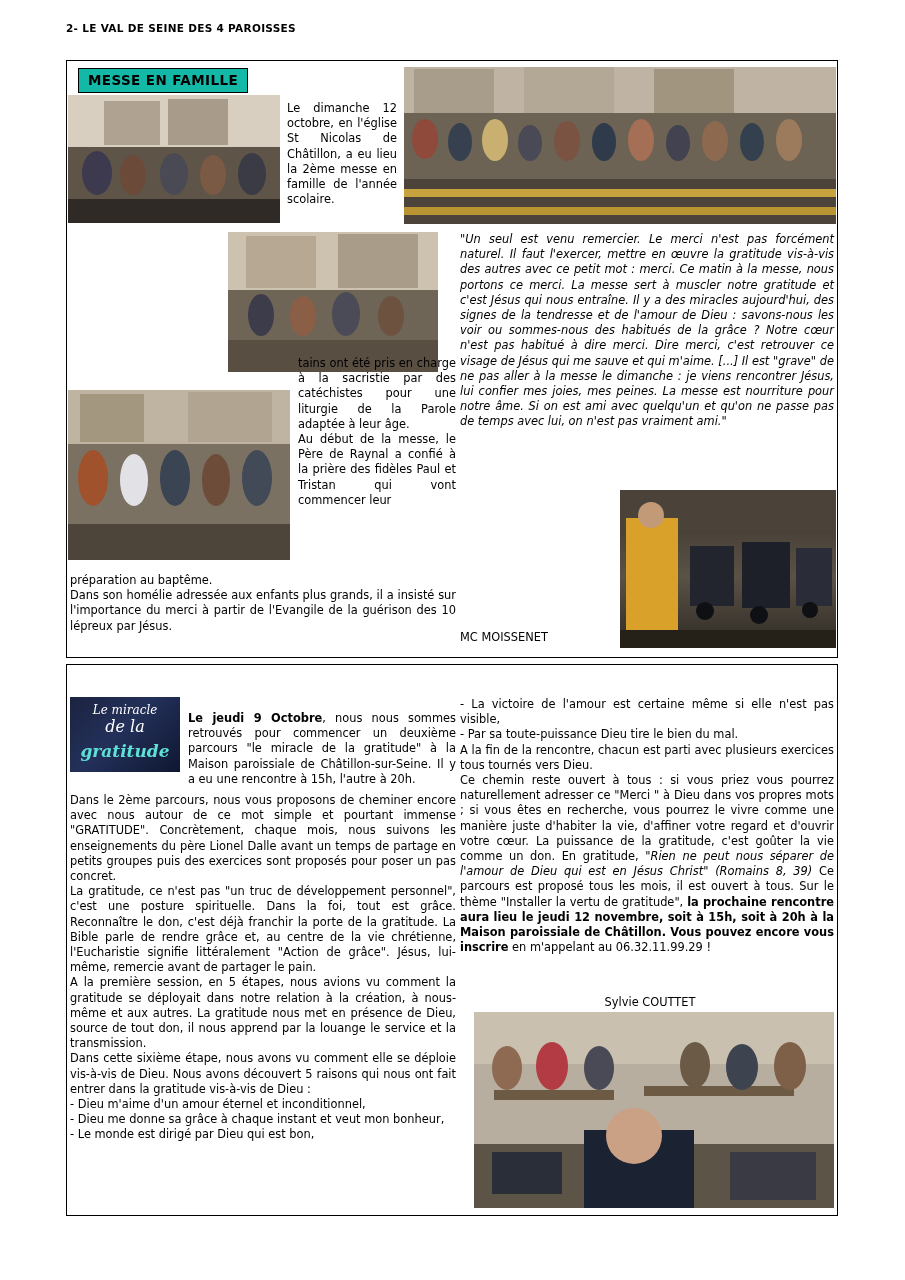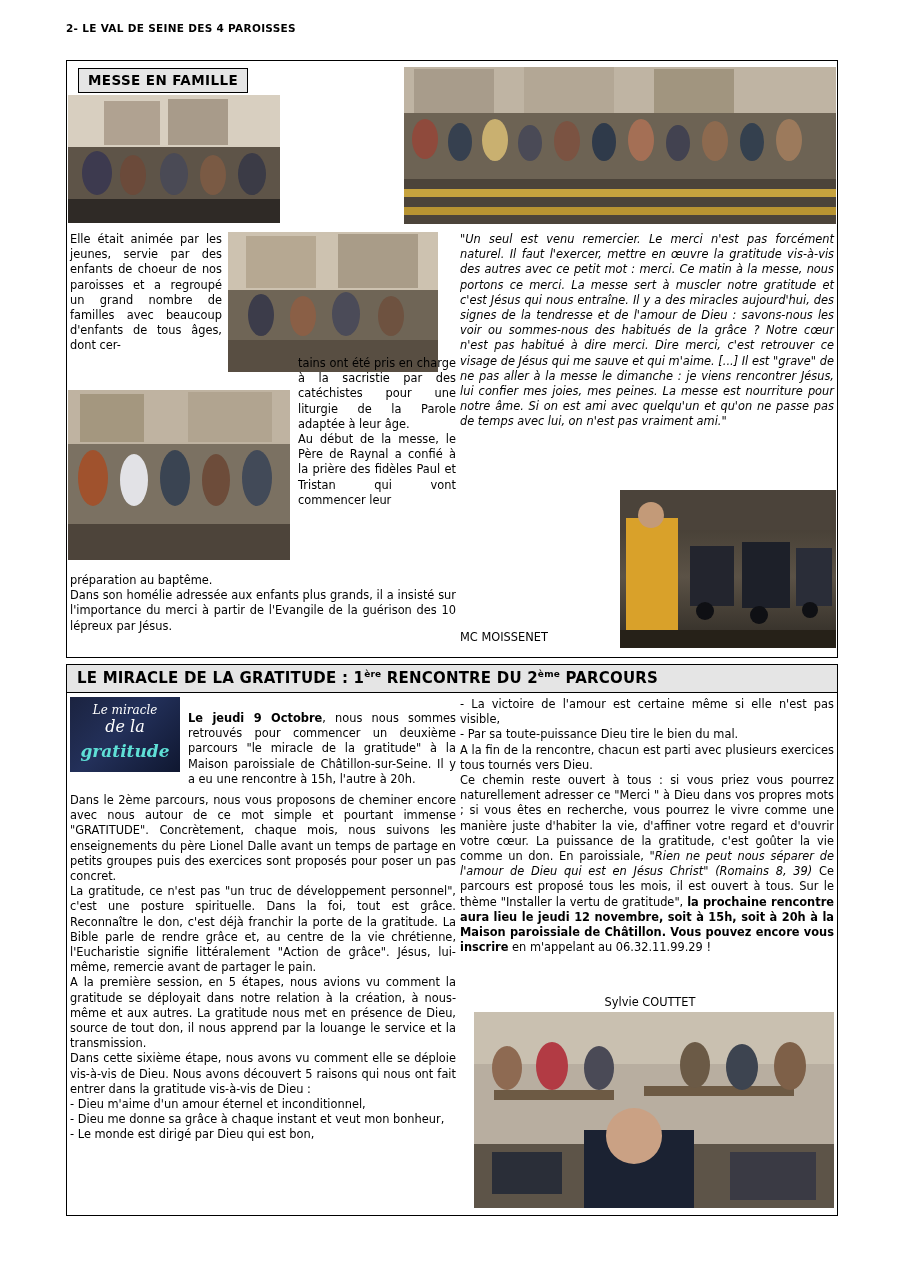--- a/index.html
+++ b/index.html
@@ -46,21 +46,21 @@
   #section-gratitude {
     left: 66px;
     top: 664px;
     width: 772px;
     height: 552px;
   }
 
   .section-title {
     position: absolute;
     border: 1.5px solid #000;
-    background: #e5e5e5;
+    background: #14b8a6;
     font-weight: bold;
     font-family: "DejaVu Sans", sans-serif;
     box-sizing: border-box;
     white-space: nowrap;
   }
   #title-messe {
     left: 78px;
     top: 68px;
     padding: 3px 9px 4px 9px;
     font-size: 13.5px;
@@ -256,32 +256,29 @@
     <div class="blob" style="left:18px;top:12px;width:26px;height:26px;background:#c39a78"></div>
     <div class="rect" style="left:70px;top:56px;width:44px;height:60px;background:#23252e"></div>
     <div class="rect" style="left:122px;top:52px;width:48px;height:66px;background:#1d2029"></div>
     <div class="rect" style="left:176px;top:58px;width:36px;height:58px;background:#2a2d38"></div>
     <div class="blob" style="left:76px;top:112px;width:18px;height:18px;background:#0f1014"></div>
     <div class="blob" style="left:130px;top:116px;width:18px;height:18px;background:#0f1014"></div>
     <div class="blob" style="left:182px;top:112px;width:16px;height:16px;background:#0f1014"></div>
     <div class="rect" style="left:0;top:140px;width:100%;height:18px;background:#262118"></div>
   </div>
 
-  <div class="txt" id="messe-p2">Elle était animée par les jeunes, servie par des enfants de choeur de nos paroisses et a regroupé un grand nombre de familles avec beaucoup d'enfants de tous âges, dont cer-</div>
+  <div class="txt" id="messe-p1">Le dimanche 12 octobre, en l'église St Nicolas de Châtillon, a eu lieu la 2ème messe en famille de l'année scolaire.</div>
   <div class="txt" id="messe-p3" style="white-space:pre-line">tains ont été pris en charge à la sacristie par des catéchistes pour une liturgie de la Parole adaptée à leur âge.
 Au début de la messe, le Père de Raynal a confié à la prière des fidèles Paul et Tristan qui vont commencer leur</div>
   <div class="txt" id="messe-p4" style="white-space:pre-line">préparation au baptême.
 Dans son homélie adressée aux enfants plus grands, il a insisté sur l'importance du merci à partir de l'Evangile de la guérison des 10 lépreux par Jésus.</div>
   <div class="txt italic" id="messe-right">"Un seul est venu remercier. Le merci n'est pas forcément naturel. Il faut l'exercer, mettre en œuvre la gratitude vis-à-vis des autres avec ce petit mot : merci. Ce matin à la messe, nous portons ce merci. La messe sert à muscler notre gratitude et c'est Jésus qui nous entraîne. Il y a des miracles aujourd'hui, des signes de la tendresse et de l'amour de Dieu : savons-nous les voir ou sommes-nous des habitués de la grâce ? Notre cœur n'est pas habitué à dire merci. Dire merci, c'est retrouver ce visage de Jésus qui me sauve et qui m'aime. [...] Il est "grave" de ne pas aller à la messe le dimanche : je viens rencontrer Jésus, lui confier mes joies, mes peines. La messe est nourriture pour notre âme. Si on est ami avec quelqu'un et qu'on ne passe pas de temps avec lui, on n'est pas vraiment ami."</div>
   <div class="txt" id="messe-signature">MC MOISSENET</div>
 
   <div class="section-box" id="section-gratitude"></div>
-  <div class="section-title" id="title-gratitude">
-    <span>LE MIRACLE DE LA GRATITUDE : 1</span><span class="sup">ère</span><span> RENCONTRE DU 2</span><span class="sup">ème</span><span> PARCOURS</span>
-  </div>
 
   <div class="photo" id="photo-logo">
     <div class="logo-box"></div>
     <div class="logo-text logo-l1">Le miracle</div>
     <div class="logo-text logo-l2">de la</div>
     <div class="logo-text logo-l4">gratitude</div>
   </div>
 
   <div class="photo" id="photo-meeting">
     <div class="sky" style="background:linear-gradient(180deg,#cfc6b6 0%,#b2a races 0%,#8e8474 100%)"></div>
@@ -312,19 +309,19 @@
 Dans cette sixième étape, nous avons vu comment elle se déploie vis-à-vis de Dieu. Nous avons découvert 5 raisons qui nous ont fait entrer dans la gratitude vis-à-vis de Dieu :
 - Dieu m'aime d'un amour éternel et inconditionnel,
 - Dieu me donne sa grâce à chaque instant et veut mon bonheur,
 - Le monde est dirigé par Dieu qui est bon,</div>
 
   <div class="txt" id="grat-right">
     <span style="white-space:pre-line">- La victoire de l'amour est certaine même si elle n'est pas visible,
 - Par sa toute-puissance Dieu tire le bien du mal.
 A la fin de la rencontre, chacun est parti avec plusieurs exercices tous tournés vers Dieu.
 Ce chemin reste ouvert à tous : si vous priez vous pourrez naturellement adresser ce "Merci " à Dieu dans vos propres mots ; si vous êtes en recherche, vous pourrez le vivre comme une manière juste d'habiter la vie, d'affiner votre regard et d'ouvrir votre cœur. La puissance de la gratitude, c'est goûter la vie comme un don.</span>
-    <span>En paroissiale, </span><span class="italic">"Rien ne peut nous séparer de l'amour de Dieu qui est en Jésus Christ" (Romains 8, 39)</span>
+    <span>En gratitude, </span><span class="italic">"Rien ne peut nous séparer de l'amour de Dieu qui est en Jésus Christ" (Romains 8, 39)</span>
     <span>Ce parcours est proposé tous les mois, il est ouvert à tous. Sur le thème "Installer la vertu de gratitude", </span><span class="bold">la prochaine rencontre aura lieu le jeudi 12 novembre, soit à 15h, soit à 20h à la Maison paroissiale de Châtillon. Vous pouvez encore vous inscrire</span><span> en m'appelant au 06.32.11.99.29 !</span>
   </div>
 
   <div class="txt" id="grat-signature">Sylvie COUTTET</div>
 
 </div>
 
 </body></html>

